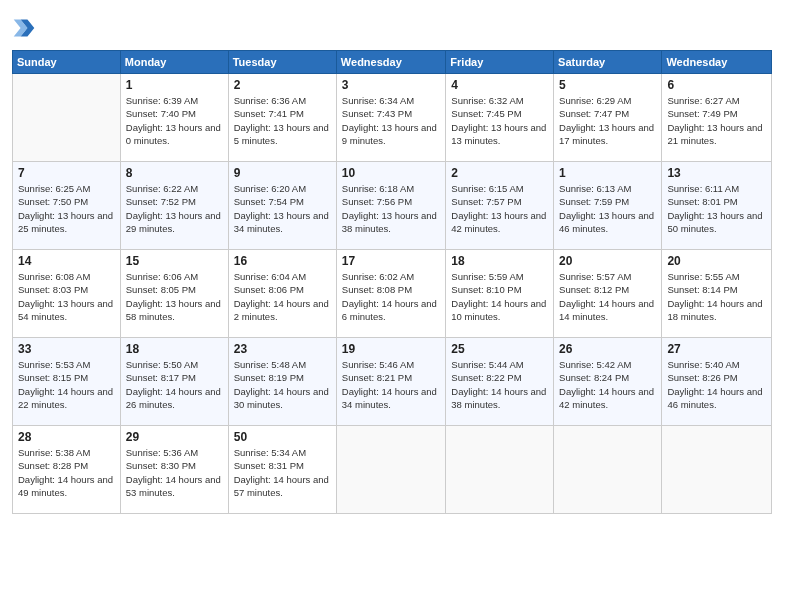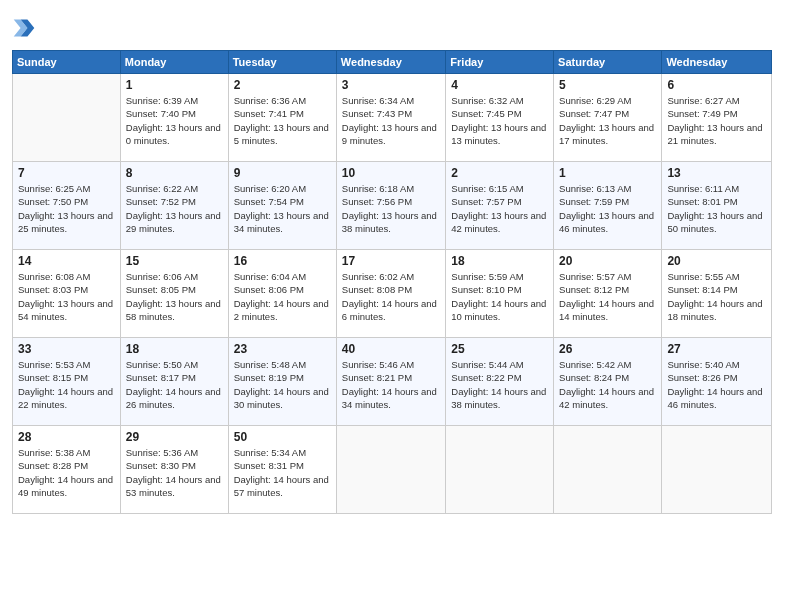--- a/index.html
+++ b/index.html
@@ -225,21 +225,21 @@
           </td>
           <td>
             <span class="day-number">18</span>
             <div class="day-info">Sunrise: 5:50 AM<br>Sunset: 8:17 PM<br>Daylight: 14 hours and 26 minutes.</div>
           </td>
           <td>
             <span class="day-number">23</span>
             <div class="day-info">Sunrise: 5:48 AM<br>Sunset: 8:19 PM<br>Daylight: 14 hours and 30 minutes.</div>
           </td>
           <td>
-            <span class="day-number">40</span>
+            <span class="day-number">19</span>
             <div class="day-info">Sunrise: 5:46 AM<br>Sunset: 8:21 PM<br>Daylight: 14 hours and 34 minutes.</div>
           </td>
           <td>
             <span class="day-number">25</span>
             <div class="day-info">Sunrise: 5:44 AM<br>Sunset: 8:22 PM<br>Daylight: 14 hours and 38 minutes.</div>
           </td>
           <td>
             <span class="day-number">26</span>
             <div class="day-info">Sunrise: 5:42 AM<br>Sunset: 8:24 PM<br>Daylight: 14 hours and 42 minutes.</div>
           </td>

